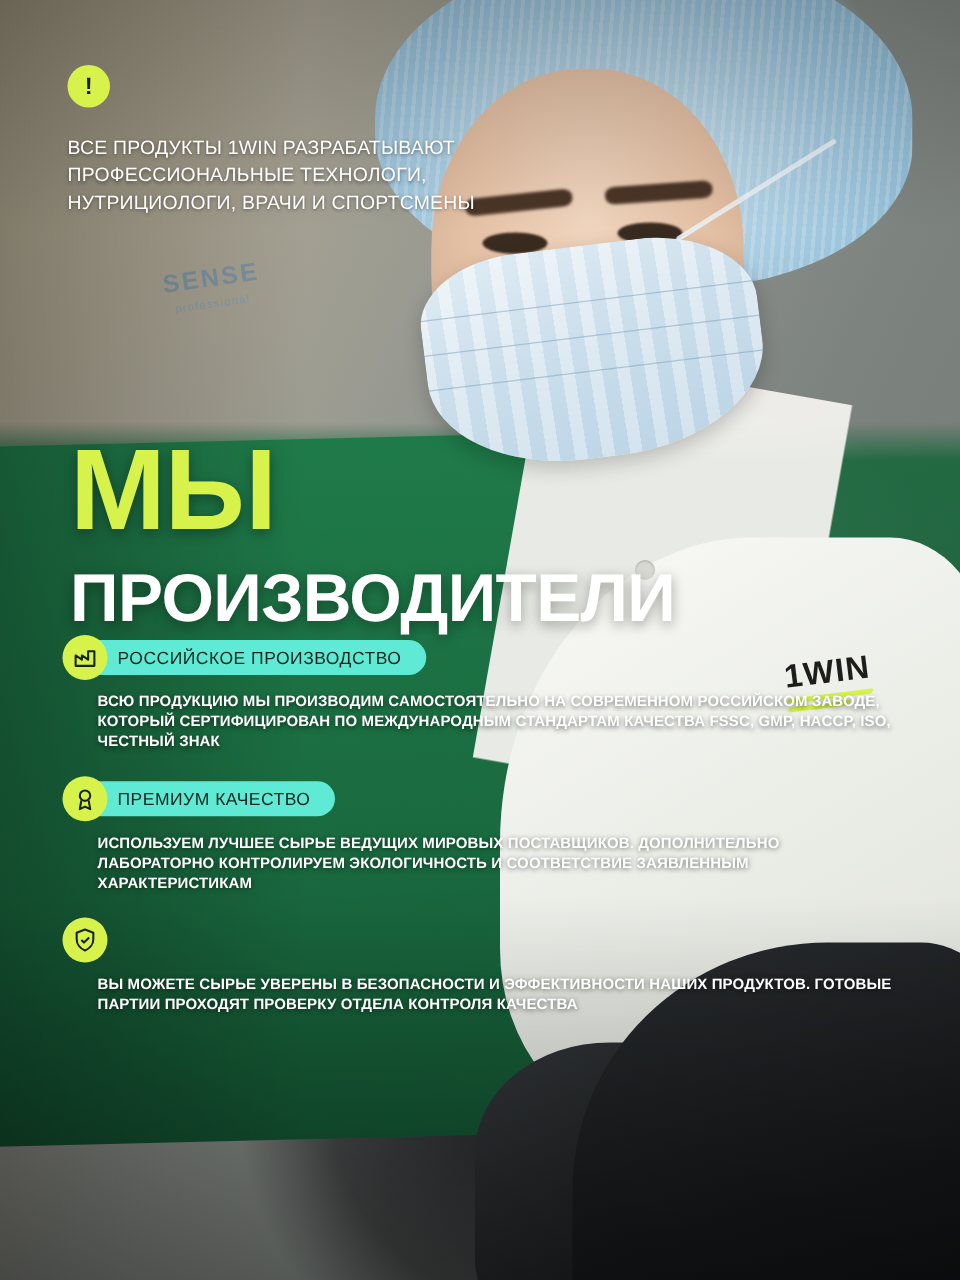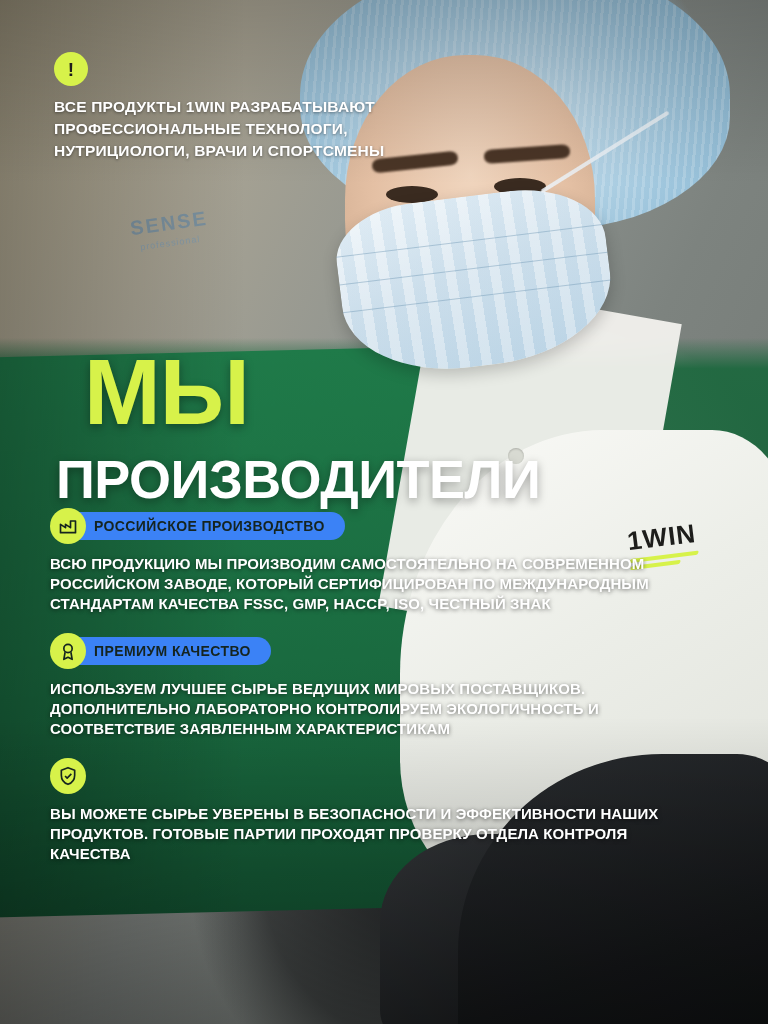--- a/index.html
+++ b/index.html
@@ -213,45 +213,44 @@
     justify-content: center;
     color: #1d1d1b;
     font-weight: 700;
     font-size: 19px;
     line-height: 1;
   }
 
   .intro {
     position: absolute;
     left: 54px;
-    top: 96px;
+    top: 108px;
     width: 360px;
     color: #ffffff;
     font-size: 15.5px;
-    font-weight: 700;
+    font-weight: 400;
     line-height: 1.42;
     letter-spacing: .2px;
     text-shadow: 0 1px 3px rgba(0,0,0,.45);
   }
 
   .headline {
     position: absolute;
     left: 56px;
     top: 352px;
     color: #ffffff;
     line-height: .88;
     text-shadow: 0 3px 10px rgba(0,0,0,.35);
   }
   .headline .l1 {
     display: block;
     font-size: 92px;
     font-weight: 800;
     letter-spacing: -1px;
     color: #d7f24a;
-    margin-left: 28px;
   }
   .headline .l2 {
     display: block;
     font-size: 54px;
     font-weight: 800;
     letter-spacing: -0.5px;
     margin-top: 23px;
   }
 
   .sections {
@@ -275,41 +274,42 @@
     background: #d7f24a;
     display: flex;
     align-items: center;
     justify-content: center;
     position: relative;
     z-index: 2;
     flex: 0 0 auto;
   }
   .chip-label {
     height: 28px;
-    background: #3b82f6;
+    background: #5eead4;
     border-radius: 0 14px 14px 0;
     display: flex;
     align-items: center;
     padding: 0 20px 0 22px;
     margin-left: -14px;
     color: #15241f;
     font-size: 14px;
-    font-weight: 700;
+    font-weight: 400;
     letter-spacing: .4px;
     white-space: nowrap;
   }
 
   .body-text {
     color: #ffffff;
-    font-size: 15px;
+    font-size: 12px;
     font-weight: 700;
     line-height: 1.33;
     letter-spacing: .1px;
     text-shadow: 0 1px 4px rgba(0,0,0,.55);
     max-width: 660px;
+    margin-left: 28px;
   }
 
   .vignette {
     position: absolute;
     inset: 0;
     pointer-events: none;
     background:
       linear-gradient(180deg, rgba(0,0,0,.20) 0%, rgba(0,0,0,0) 18%),
       linear-gradient(0deg, rgba(0,0,0,.35) 0%, rgba(0,0,0,0) 30%),
       linear-gradient(90deg, rgba(0,0,0,.28) 0%, rgba(0,0,0,0) 32%);

